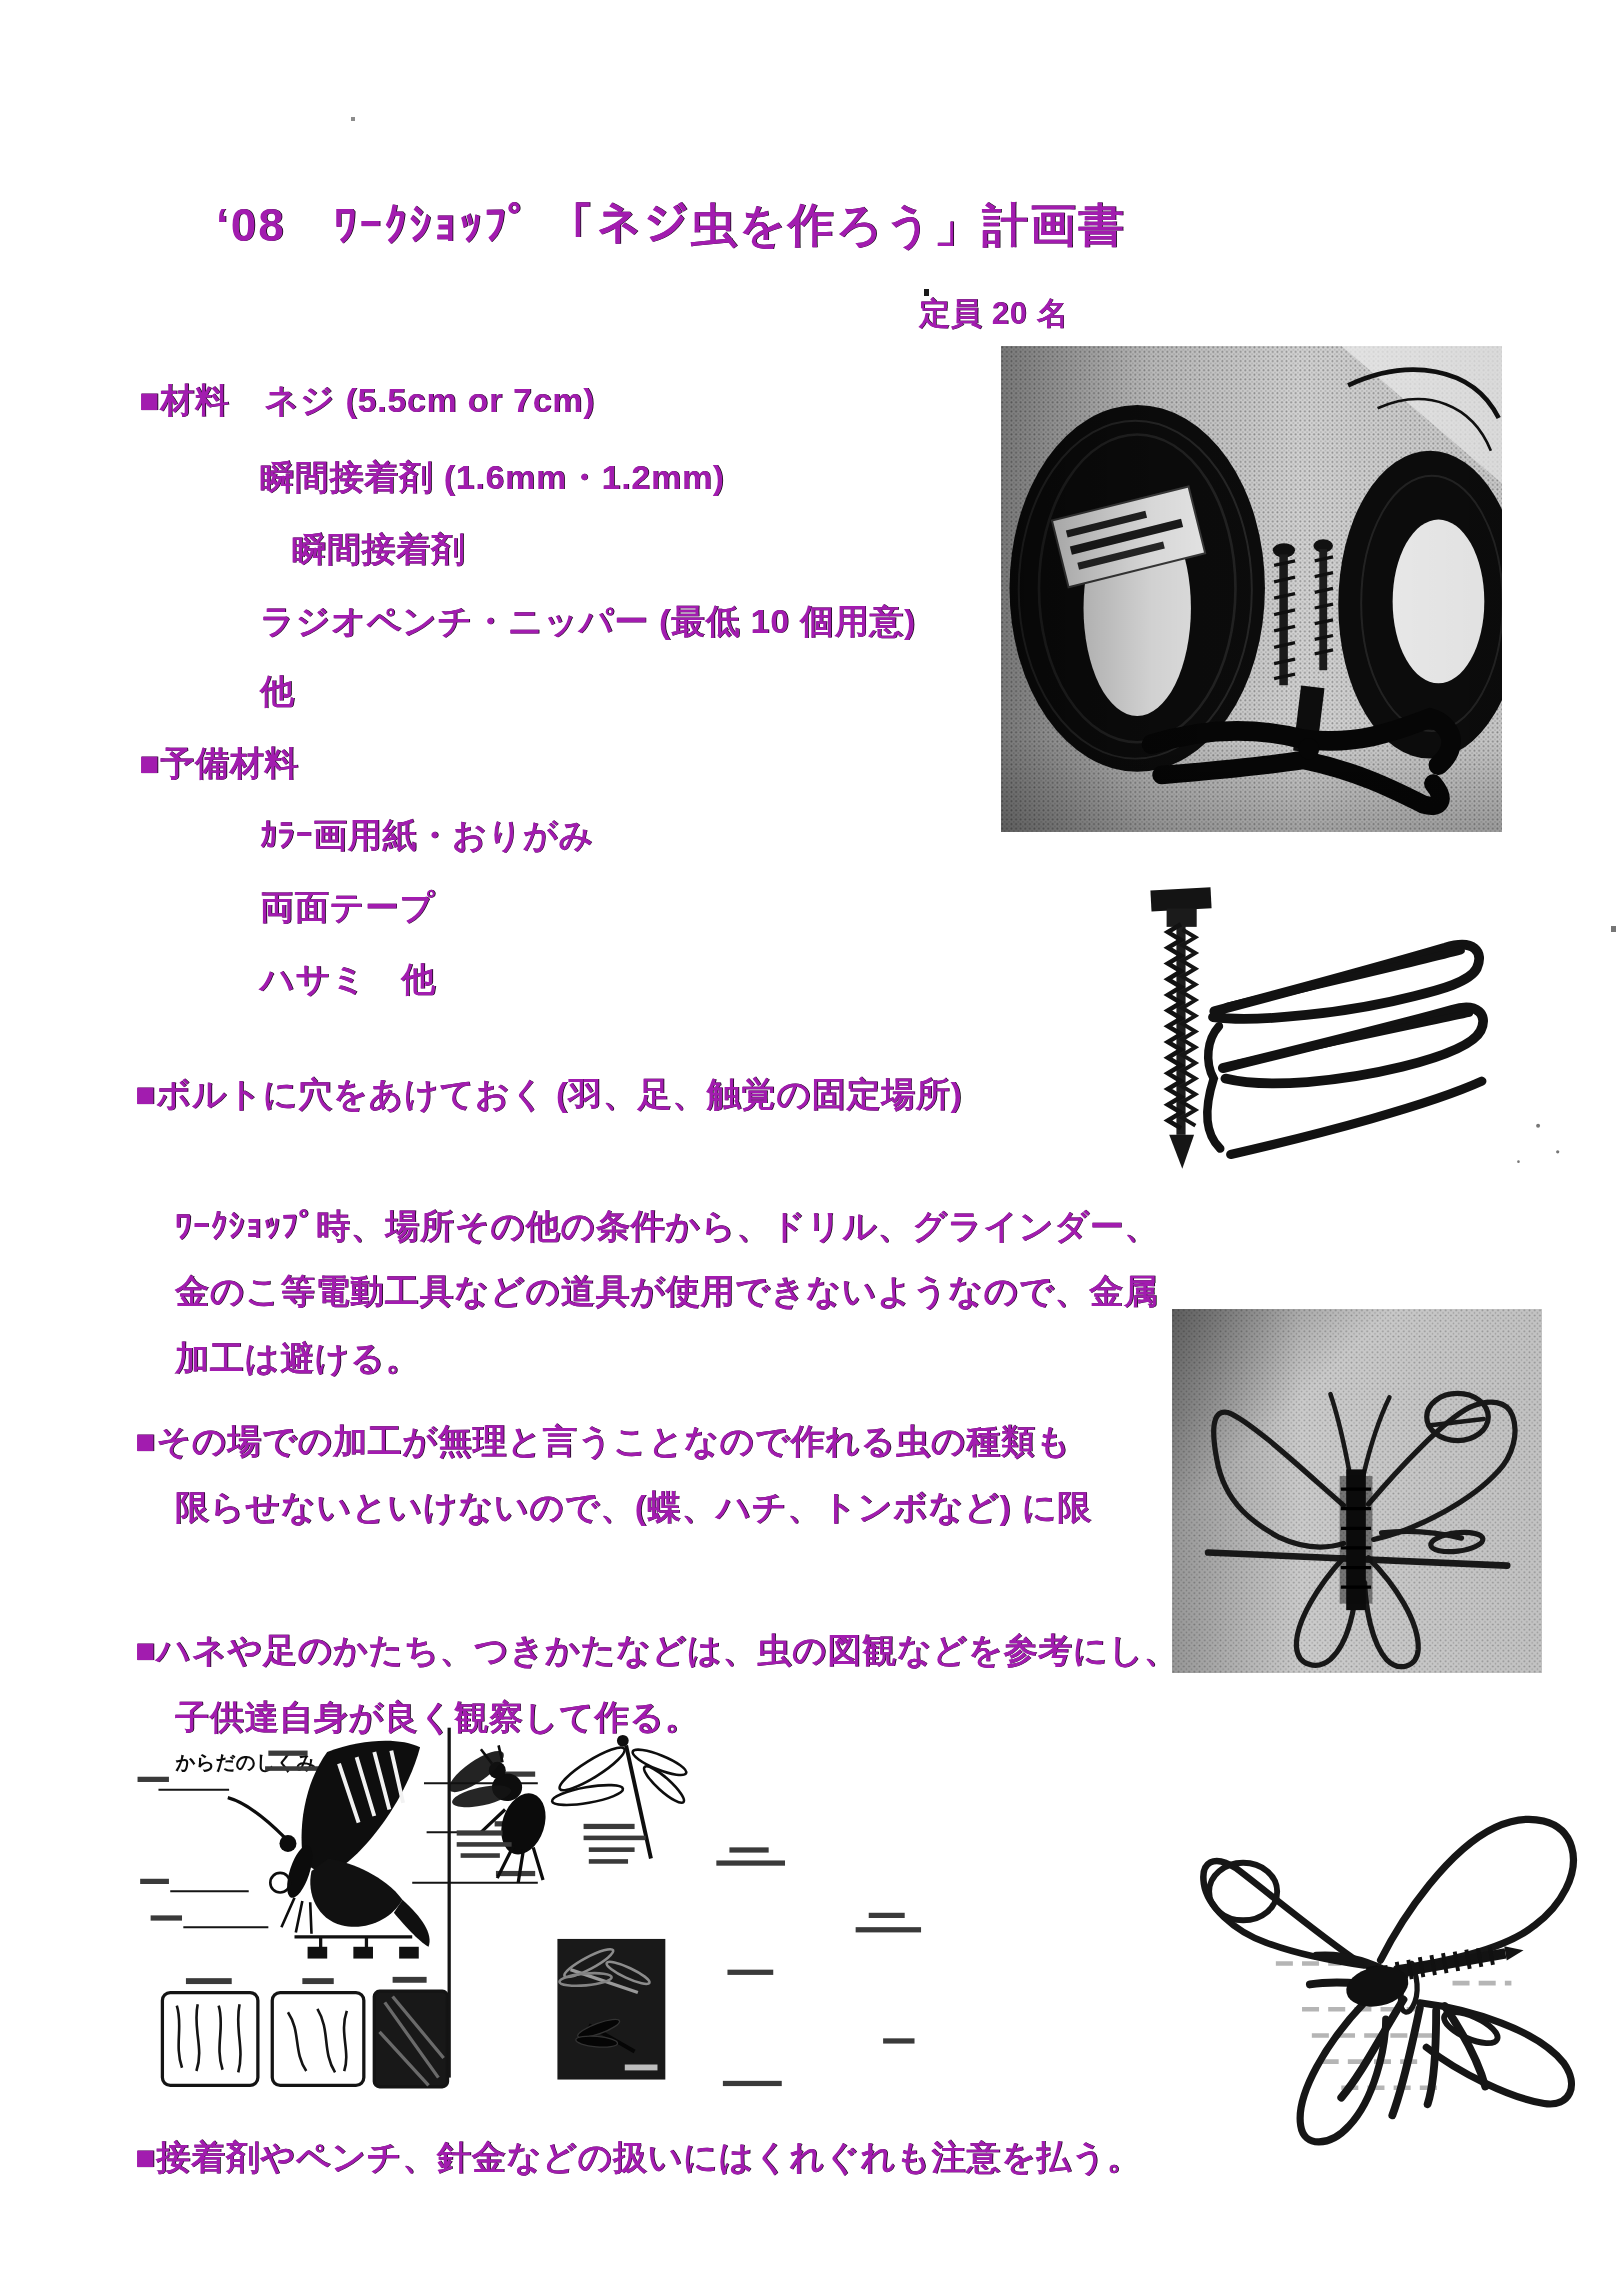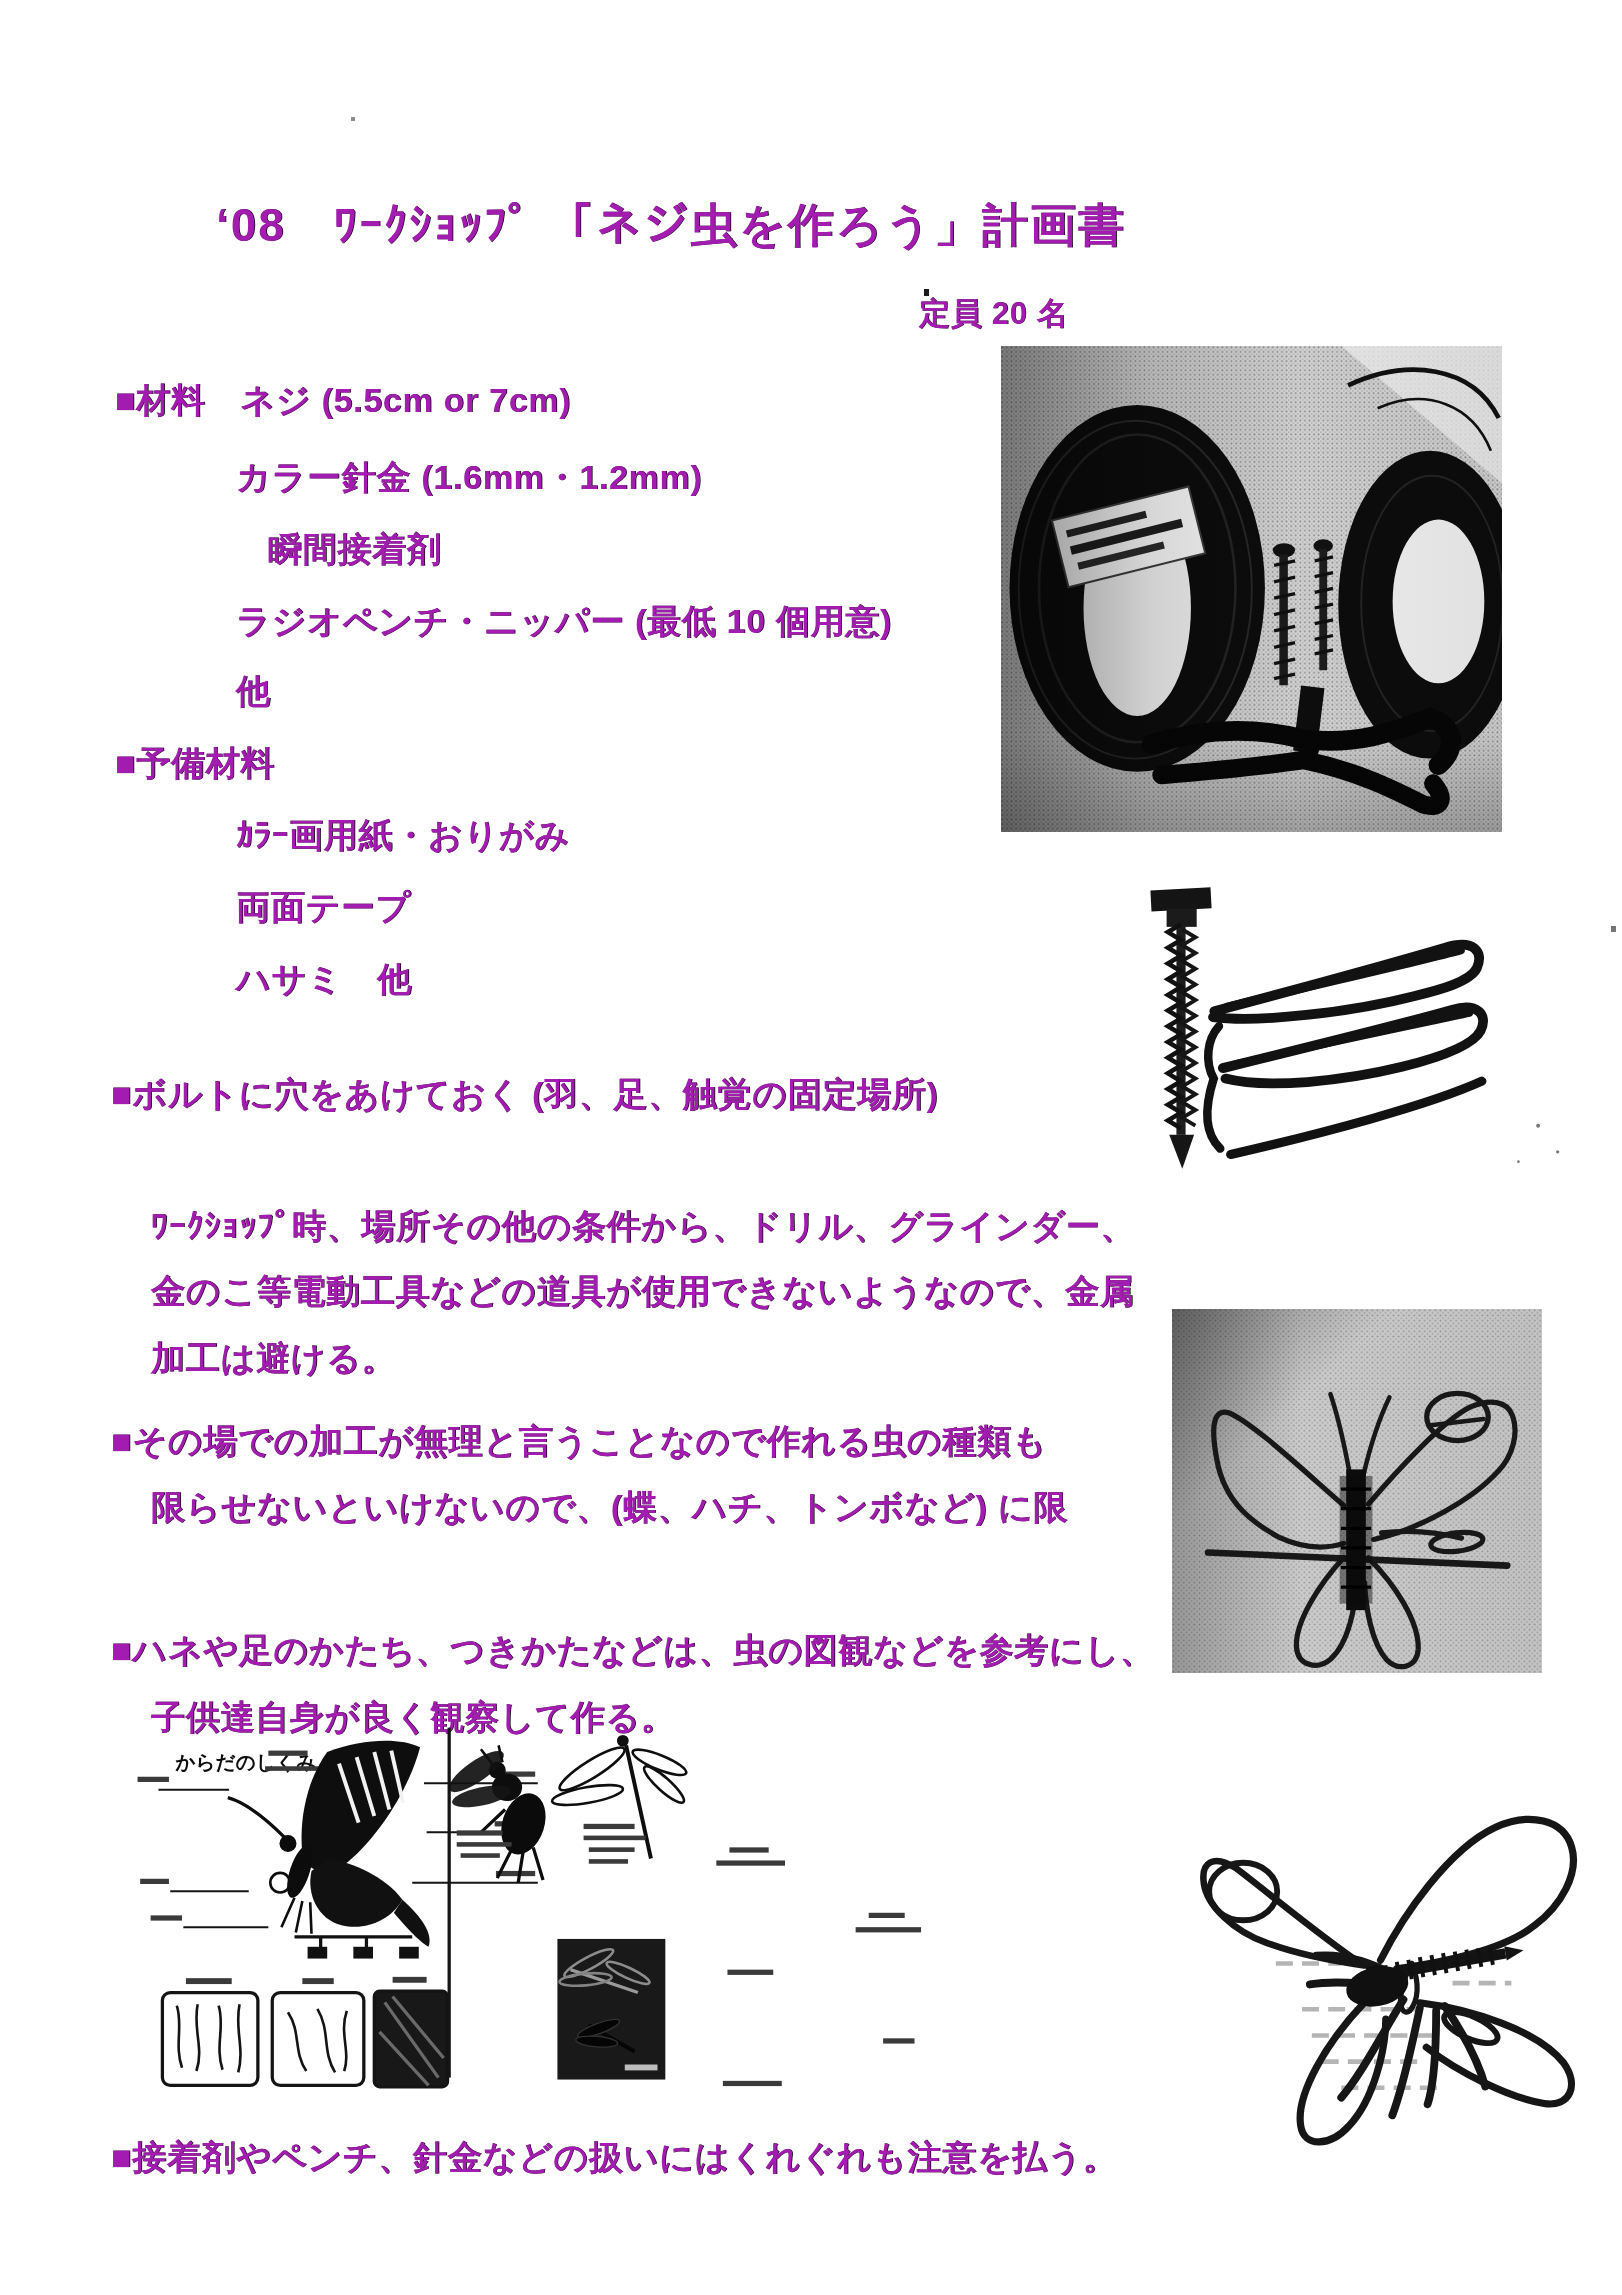--- a/index.html
+++ b/index.html
@@ -2,35 +2,35 @@
 <html style="font-size:10.5px"><head>
 <meta charset="utf-8">
 <style>
   html,body{margin:0;padding:0;background:#e8e8e8;}
   .page{position:relative;width:1622px;height:2295px;background:#ffffff;overflow:hidden;
         font-family:"Liberation Sans","DejaVu Sans",sans-serif;color:#0a0a0a;}
   .ln{position:absolute;white-space:pre;font-weight:bold;color:#a21caf;
       text-shadow:0.7px 0 0 #0a0a0a;letter-spacing:0.7px;}
   .title{font-size:46px;letter-spacing:2px;}
   .cap{font-size:31px;}
-  .b{font-size:34px;}
+  .b{font-size:34px;margin-left:24px;}
   .fig{position:absolute;}
   .fig svg{display:block;width:100%;height:100%;}
   .speck{position:absolute;background:#1a1a1a;}
 </style>
 </head>
 <body>
 
 <div class="page">
 
   <div class="ln title" style="left:216px;top:195px;">‘08　ﾜｰｸｼｮｯﾌﾟ 「ネジ虫を作ろう」計画書</div>
   <div class="ln cap" style="left:919px;top:293px;">定員 20 名</div>
 
   <div class="ln b" style="left:115px;top:378px;">■材料　ネジ (5.5cm or 7cm)</div>
-  <div class="ln b" style="left:236px;top:455px;">カラー針金 (1.6mm・1.2mm)</div>
+  <div class="ln b" style="left:236px;top:455px;">瞬間接着剤 (1.6mm・1.2mm)</div>
   <div class="ln b" style="left:236px;top:527px;padding-left:32px;">瞬間接着剤</div>
   <div class="ln b" style="left:236px;top:599px;">ラジオペンチ・ニッパー (最低 10 個用意)</div>
   <div class="ln b" style="left:236px;top:669px;">他</div>
 
   <div class="ln b" style="left:115px;top:741px;">■予備材料</div>
   <div class="ln b" style="left:236px;top:813px;">ｶﾗｰ画用紙・おりがみ</div>
   <div class="ln b" style="left:236px;top:885px;">両面テープ</div>
   <div class="ln b" style="left:236px;top:957px;">ハサミ　他</div>
 
   <div class="ln b" style="left:111px;top:1072px;">■ボルトに穴をあけておく (羽、足、触覚の固定場所)</div>

